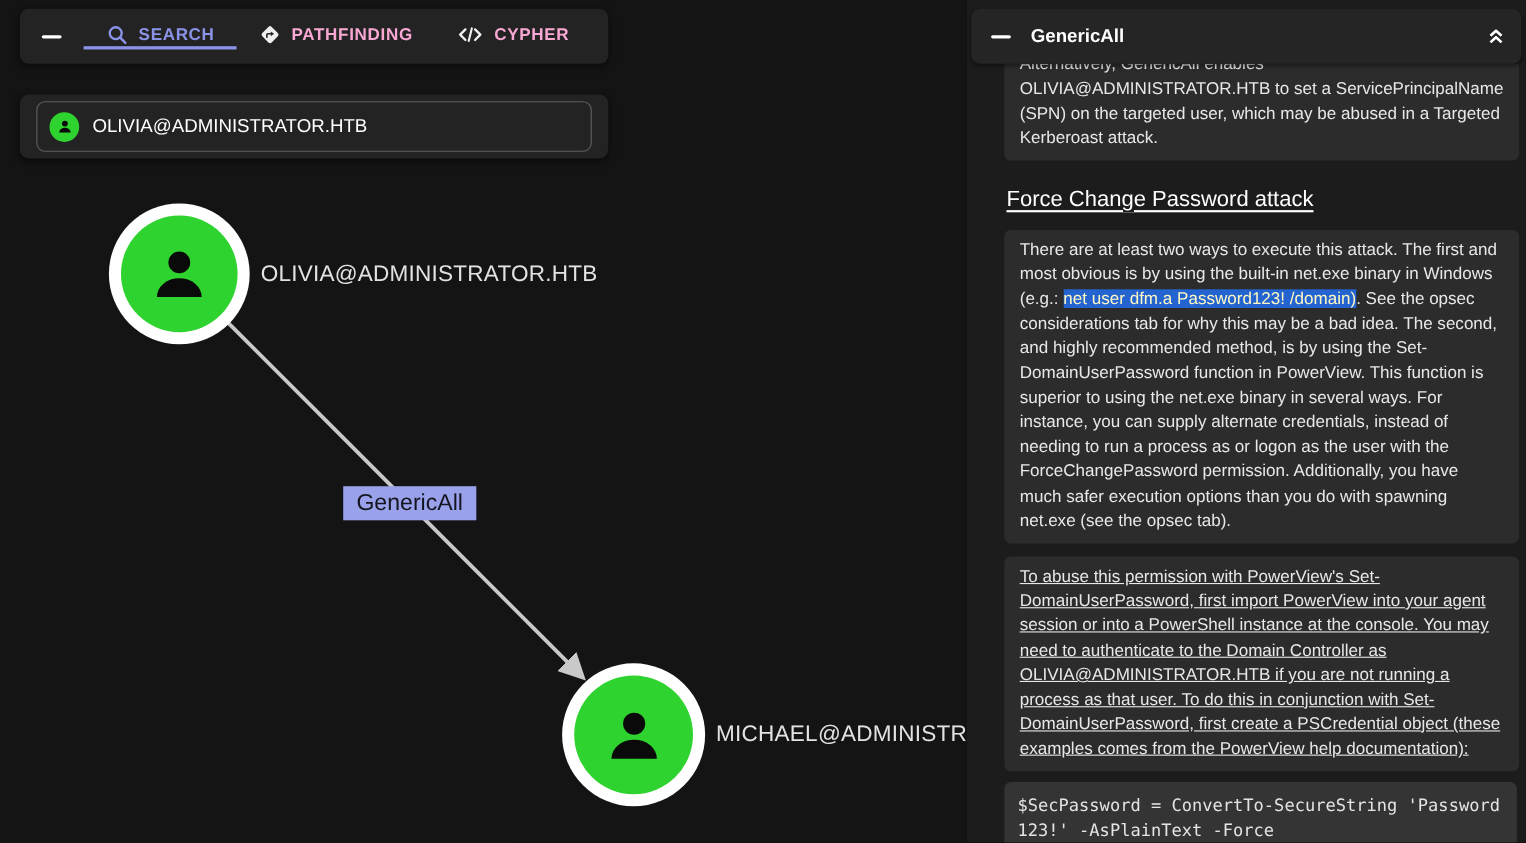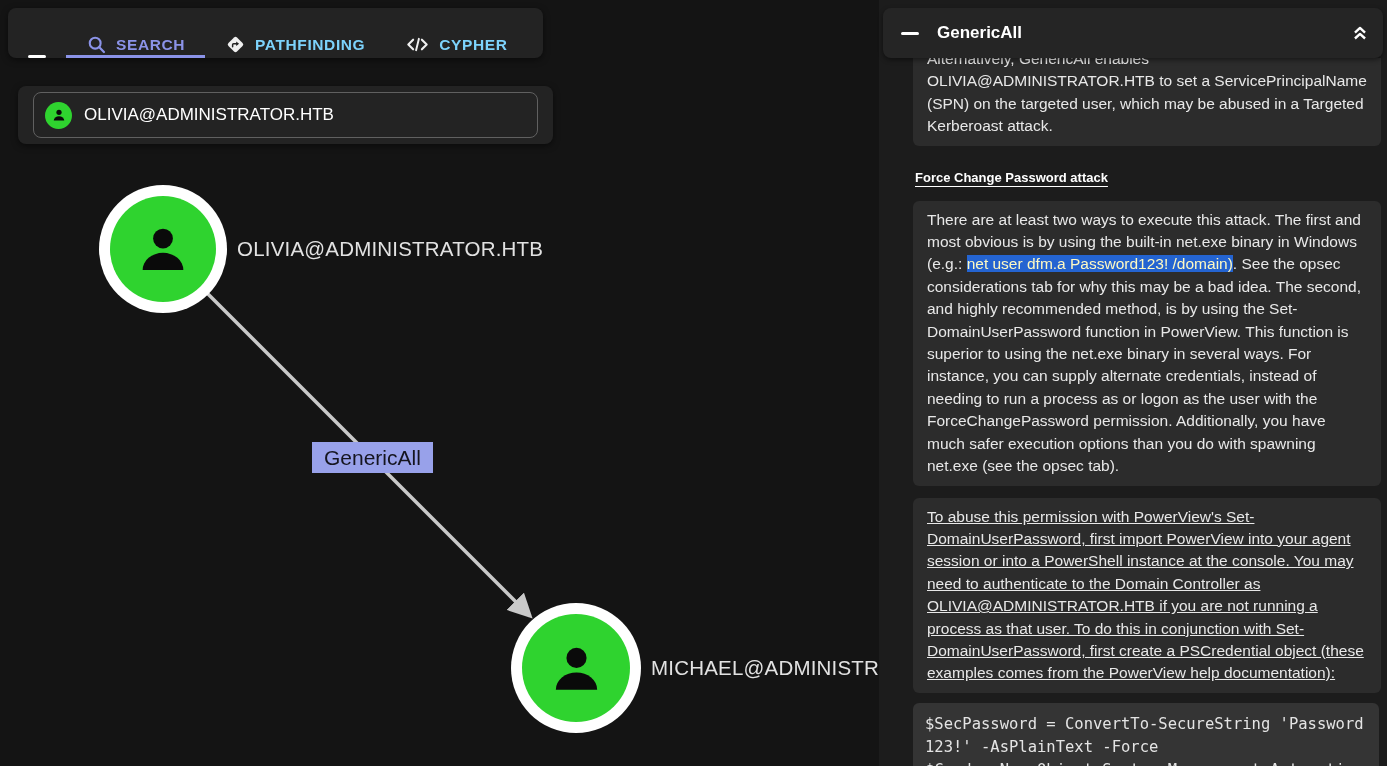--- a/index.html
+++ b/index.html
@@ -18,26 +18,26 @@
   .edge-svg{position:absolute;left:0;top:0;width:879px;height:766px;}
 
   .node{position:absolute;display:flex;align-items:center;}
   .node-circle{border-radius:50%;background:#fff;display:flex;align-items:center;justify-content:center;flex:none;}
   .node-circle .inner{border-radius:50%;background:var(--node-green);display:flex;align-items:center;justify-content:center;}
   .node-label{margin-left:10px;font-size:20.5px;color:#e2e2e2;white-space:nowrap;letter-spacing:.2px;}
   .edge-label{position:absolute;background:var(--label-bg);color:#15151f;font-size:21px;
     padding:2px 12px;line-height:27px;white-space:nowrap;}
 
   
-  .tab-card{position:absolute;left:8px;top:8px;width:535px;height:50px;background:#232323;
-    border-radius:8px;display:flex;align-items:flex-end;box-shadow:0 2px 6px rgba(0,0,0,.5);}
+  .tab-card{position:absolute;left:18px;top:8px;width:535px;height:50px;background:#232323;
+    border-radius:8px;display:flex;align-items:center;box-shadow:0 2px 6px rgba(0,0,0,.5);}
   .collapse-btn{width:58px;display:flex;align-items:center;justify-content:center;cursor:pointer;flex:none;}
   .dash{width:18px;height:3px;background:#fff;border-radius:2px;}
   .tab{display:flex;align-items:center;justify-content:center;gap:9px;padding:0 20px;
-    font-size:15.5px;font-weight:700;letter-spacing:.6px;color:#7dd3fc;cursor:pointer;border-bottom:3px solid transparent;}
+    font-size:15.5px;font-weight:700;letter-spacing:.6px;color:#f9a8d4;cursor:pointer;border-bottom:3px solid transparent;}
   .tab.active{color:var(--accent);border-bottom-color:var(--accent);}
   .tab svg{flex:none;}
 
   
   .search-card{position:absolute;left:18px;top:86px;width:535px;height:58px;background:#232323;
     border-radius:8px;box-shadow:0 2px 6px rgba(0,0,0,.5);display:flex;align-items:center;padding:0 15px;}
   .search-input{flex:1;height:46px;border:1px solid #606060;border-radius:8px;display:flex;
     align-items:center;padding:0 11px;gap:12px;}
   .avatar{width:27px;height:27px;border-radius:50%;background:var(--node-green);display:flex;
     align-items:center;justify-content:center;flex:none;}
@@ -50,21 +50,21 @@
   .panel-header .collapse-btn{width:54px;}
   .panel-title{font-size:17px;font-weight:700;color:#fff;flex:1;}
   .expand-btn{width:46px;display:flex;align-items:center;justify-content:center;cursor:pointer;}
 
   .panel-content{position:absolute;left:0;top:58px;right:0;bottom:0;overflow:hidden;padding:0 6px 0 34px;}
   .panel-scroll{margin-top:-18px;}
   .card{background:var(--card-bg);border-radius:6px;padding:8px 14px;font-size:15.5px;
     line-height:22.4px;color:var(--txt);}
   .card + .card{margin-top:12px;}
   .hl{background:var(--hl-blue);color:#fef9c3;}
-  .section-heading{font-size:13px;font-weight:700;color:#fff;text-decoration:underline;
+  .section-heading{font-size:20px;font-weight:400;color:#fff;text-decoration:underline;
     text-underline-offset:4px;margin:24px 0 16px 2px;}
   .card.para3{margin-top:12px;text-decoration:underline;}
   .code-card{margin-top:10px;background:var(--code-bg);border-radius:6px;padding:10px 12px;
     font-family:"DejaVu Sans Mono","Liberation Mono",monospace;font-size:15.5px;line-height:23px;
     color:#e4e4e4;white-space:pre-wrap;word-break:break-all;width:466px;}
 </style>
 </head>
 <body>
 
 <div class="app">

